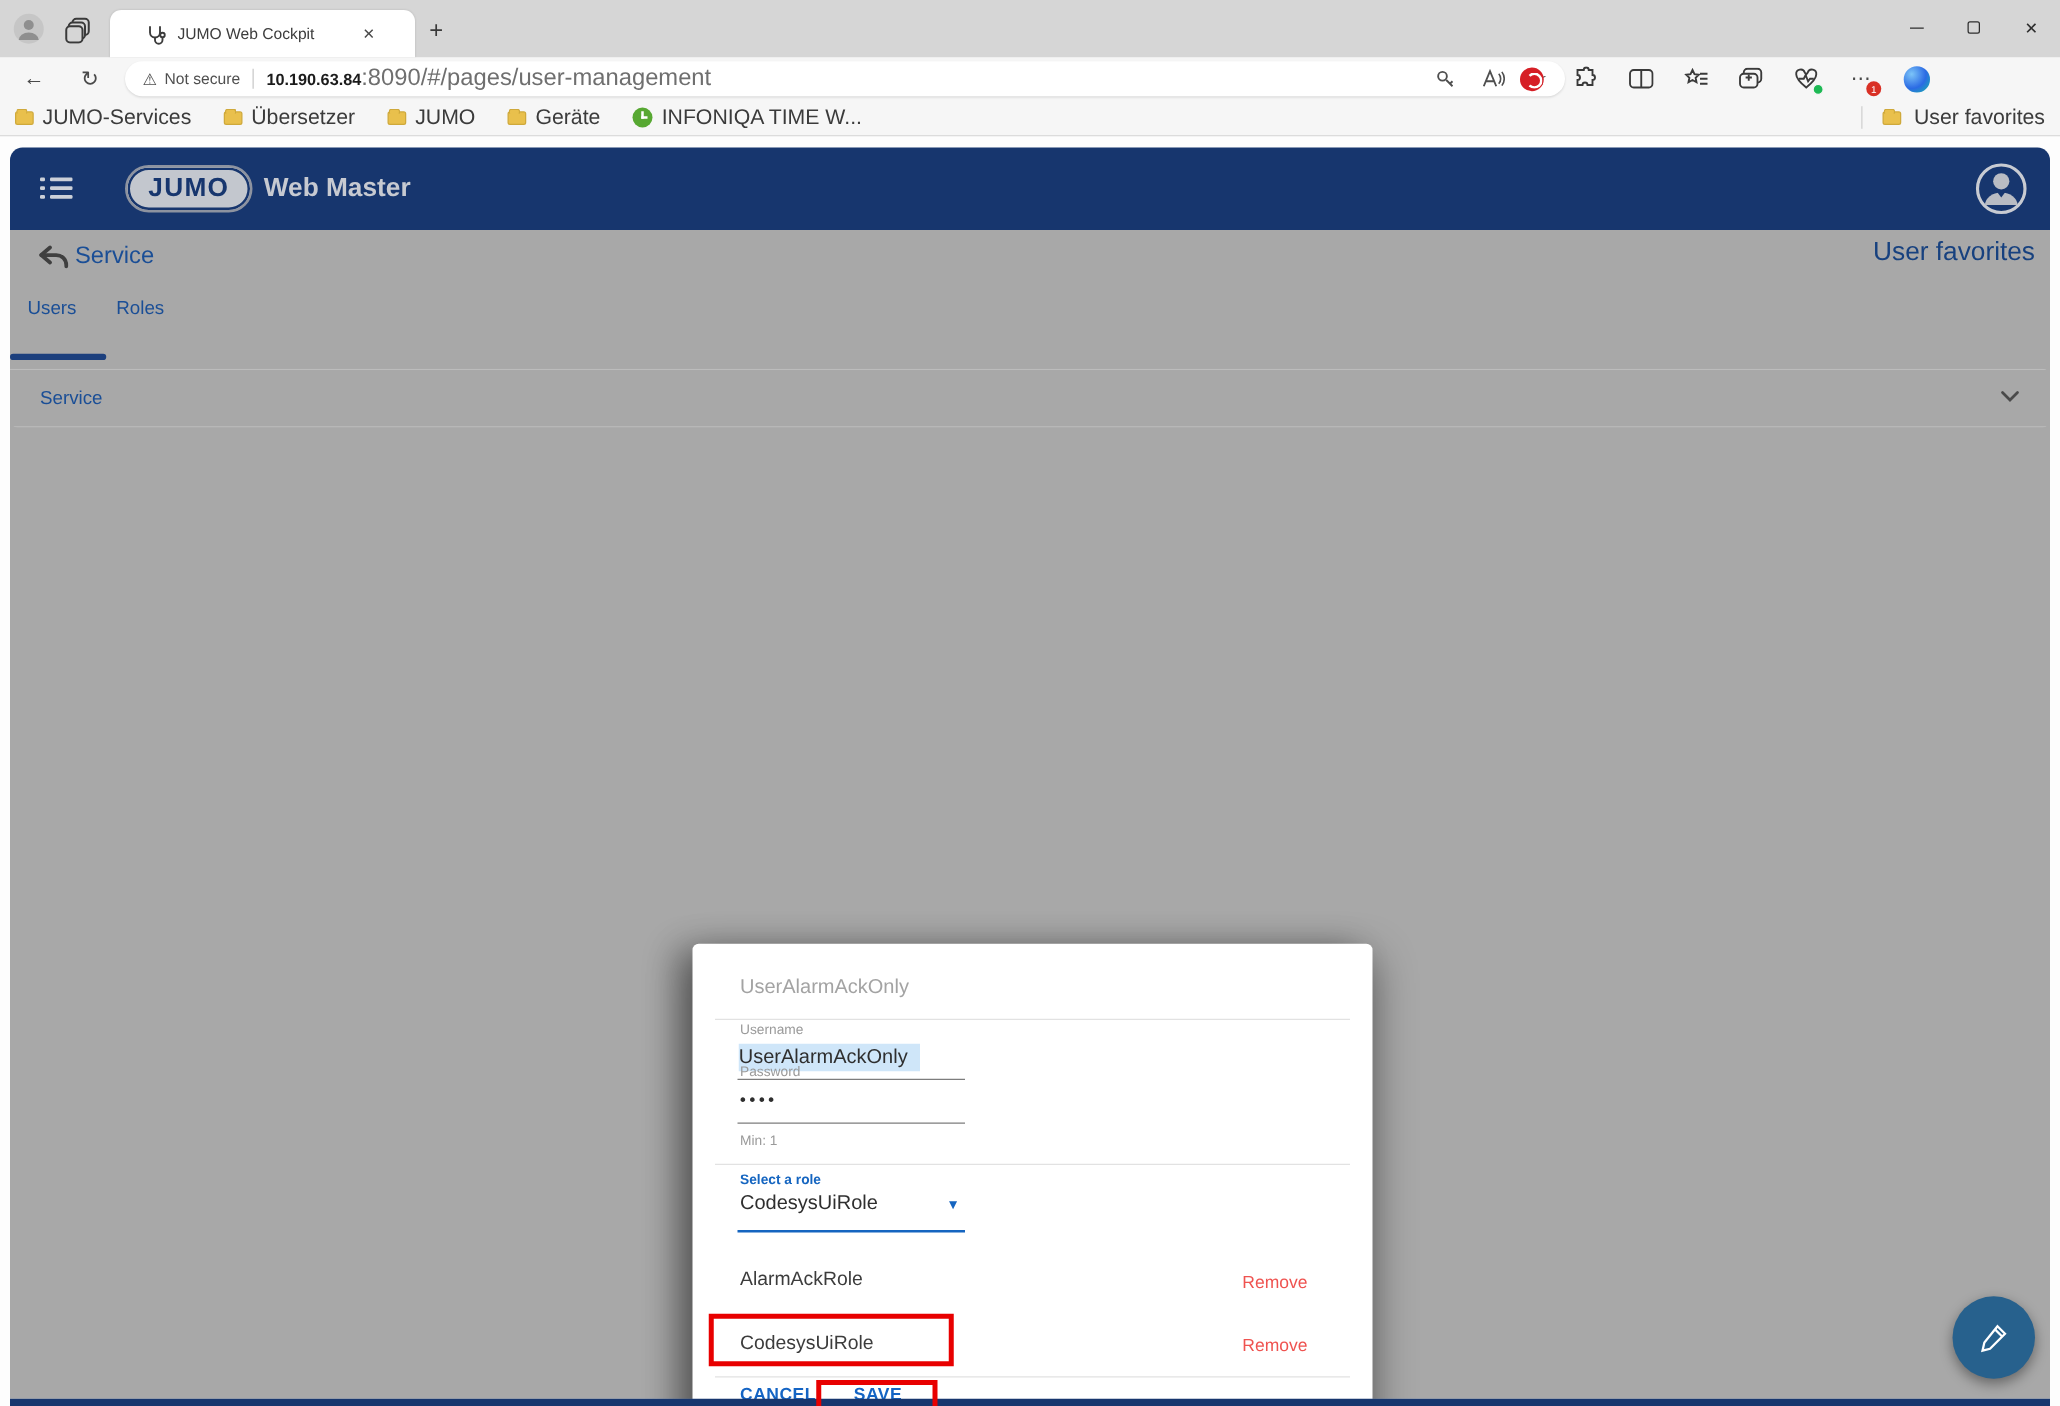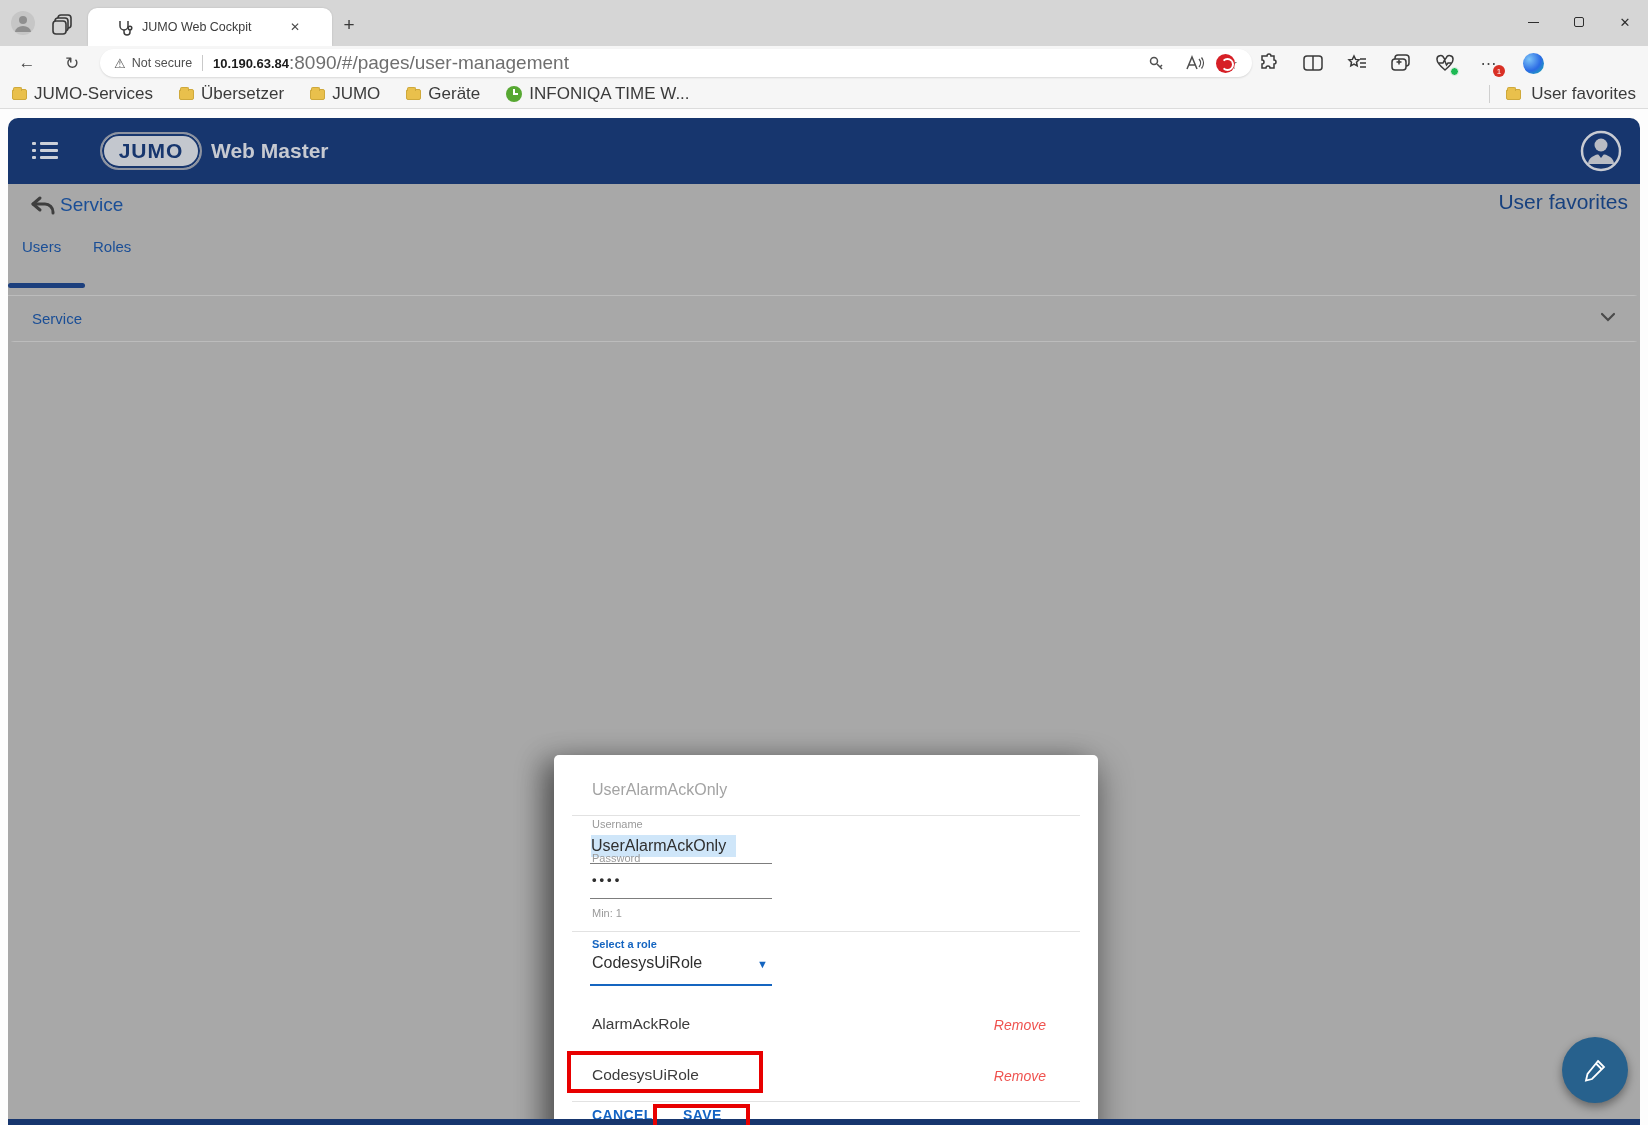--- a/index.html
+++ b/index.html
@@ -86,21 +86,21 @@
   .dlg-title { position:absolute; left:38px; top:26px; font-size:16px; color:#a3a3a3; }
   .dlg-div { position:absolute; left:18px; right:18px; height:1px; background:#e2e2e2; }
   .dlg-label { position:absolute; left:38px; font-size:11px; color:#9a9a9a; }
   .dlg-value { position:absolute; left:38px; font-size:16px; color:#2f2f2f; }
   .sel-highlight { background:#cfe6f9; display:inline-block; padding:2px 10px 2px 0; margin-left:-1px; }
   .underline { position:absolute; left:36px; width:182px; height:1px; background:#7d7d7d; }
   .accent-label { color:#1565c0 !important; font-weight:700; }
   .sel-underline { position:absolute; left:36px; width:182px; height:2px; background:#1565c0; }
   .sel-caret { position:absolute; left:203px; top:203px; font-size:11px; color:#1565c0; }
   .role-name { position:absolute; left:38px; font-size:15.5px; color:#3c3c3c; }
-  .remove-link { position:absolute; right:52px; font-size:14px; color:#ef5350;font-style:italic; }
+  .remove-link { position:absolute; right:52px; font-size:14px; color:#ef5350; }
   .dlg-btn { position:absolute; font-size:14px; font-weight:700; color:#1464c4; letter-spacing:.4px; }
   .annot { position:absolute; border:4px solid #e80000; z-index:30; }
 
   .fab { position:absolute; left:1562px; top:1037px; width:66px; height:66px; border-radius:50%; background:#27618d;
          box-shadow:0 4px 10px rgba(0,0,0,.4); display:flex; align-items:center; justify-content:center; z-index:20; }
 
   svg { display:block; }
 </style>
 </head>
 <body>

